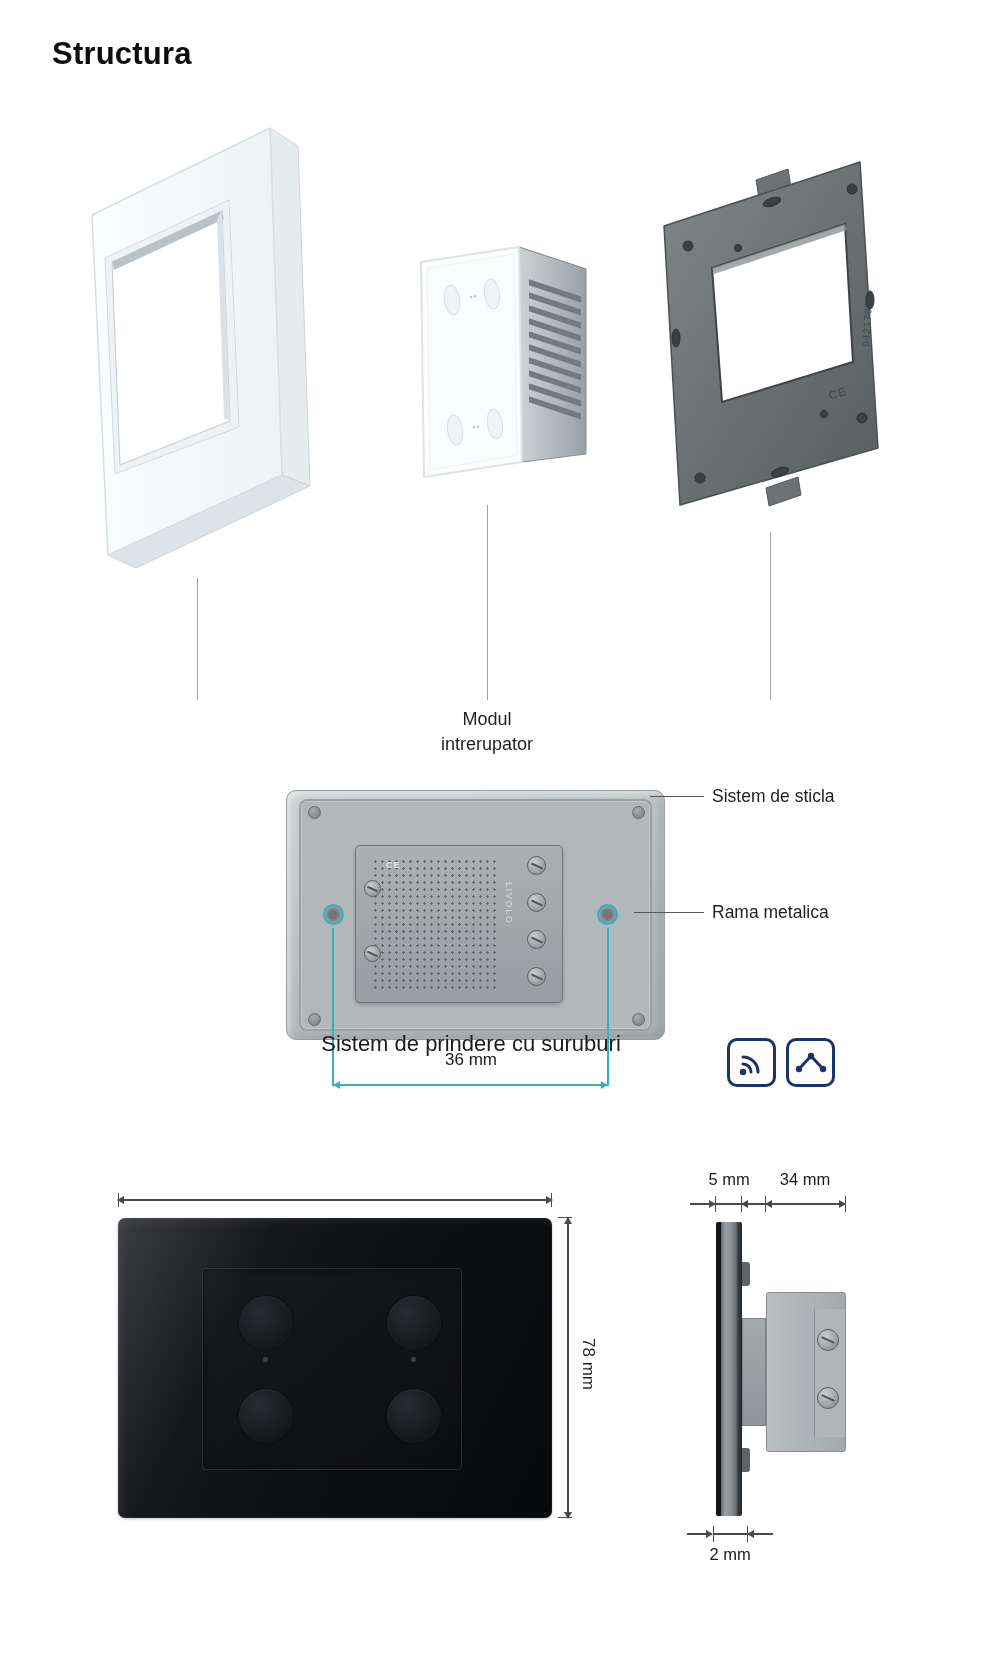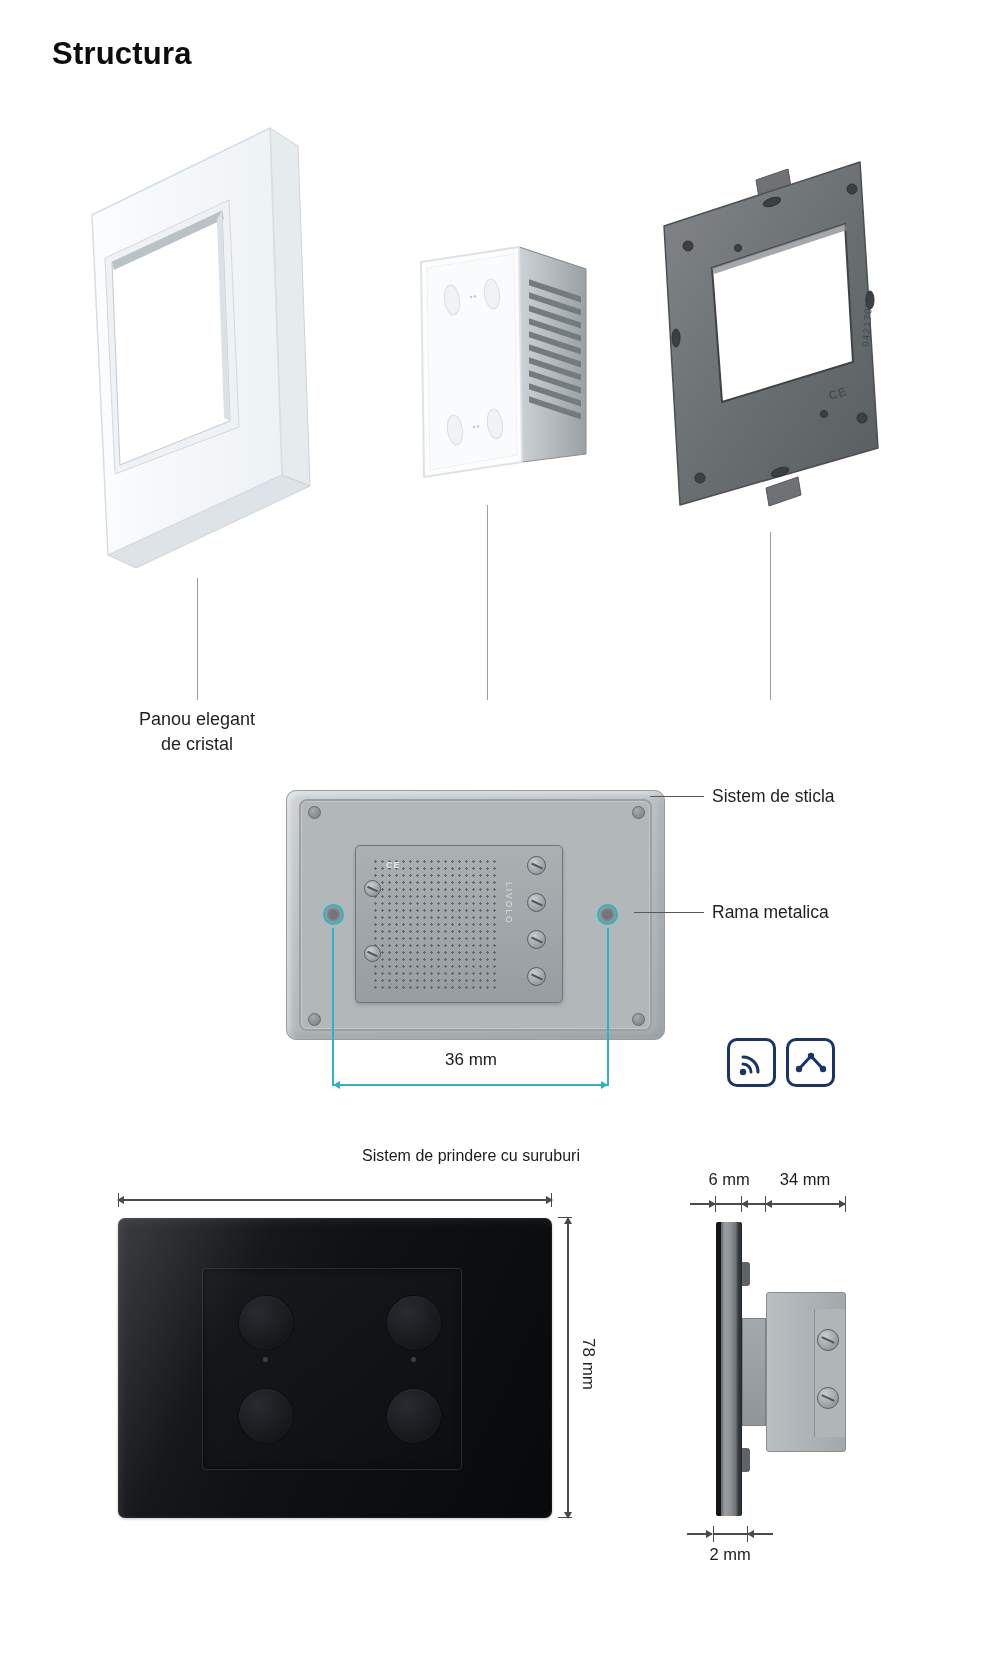--- a/index.html
+++ b/index.html
@@ -168,22 +168,22 @@
       </g>
       <text transform="translate(221,205) rotate(-86)" font-size="10" fill="#45494c" letter-spacing="1">9421707</text>
       <text transform="translate(182,258) rotate(-17)" font-size="12" font-weight="bold" fill="#4b4f52" letter-spacing="1">CE</text>
     </g>
   </svg>
 
   <div class="stem" style="left:197px;top:578px;height:122px"></div>
   <div class="stem" style="left:487px;top:505px;height:195px"></div>
   <div class="stem" style="left:770px;top:532px;height:168px"></div>
 
-  <div class="part-label" style="left:97px;top:707px">Panou elegant
-de cristal</div>
+  <div class="part-label" style="left:387px;top:707px">Modul
+intrerupator</div>
 
   <div class="bv">
     <div class="bv-plate"></div>
     <div class="bv-frame"></div>
     <div class="bv-corner" style="left:22px;top:16px"></div>
     <div class="bv-corner" style="left:346px;top:16px"></div>
     <div class="bv-corner" style="left:22px;top:223px"></div>
     <div class="bv-corner" style="left:346px;top:223px"></div>
 
     <div class="bv-module">
@@ -204,21 +204,21 @@
 
   <div class="callout-line" style="left:650px;top:796px;width:54px"></div>
   <div class="callout-text" style="left:712px;top:786px">Sistem de sticla</div>
   <div class="callout-line" style="left:634px;top:912px;width:70px"></div>
   <div class="callout-text" style="left:712px;top:902px">Rama metalica</div>
 
   <div class="tick teal" style="left:332px;top:928px;width:2px;height:158px"></div>
   <div class="tick teal" style="left:607px;top:928px;width:2px;height:158px"></div>
   <div class="dim dim-h teal" style="left:334px;top:1084px;width:273px"></div>
   <div class="dim-label" style="left:395px;top:1050px;width:152px;font-size:17px">36 mm</div>
-  <div class="dim-label" style="left:300px;top:1147px;width:342px;font-size:16px">Sistem de prindere cu suruburi</div>
+  <div class="dim-label" style="left:300px;top:1031px;width:342px;font-size:22px">Sistem de prindere cu suruburi</div>
 
   <div class="feat" style="left:727px;top:1038px">
     <svg width="40" height="40" viewBox="0 0 40 40">
       <g fill="none" stroke="#18346b" stroke-width="3" stroke-linecap="round">
         <path d="M11 21 a8 8 0 0 1 8 8"></path>
         <path d="M11 14 a15 15 0 0 1 15 15"></path>
       </g>
       <circle cx="11" cy="29" r="3.2" fill="#18346b"></circle>
     </svg>
   </div>
@@ -245,21 +245,21 @@
       <div class="led" style="left:208px;top:88px"></div>
     </div>
     <div class="panel-sheen"></div>
   </div>
 
   <div class="tick" style="left:558px;top:1217px;width:14px;height:1px"></div>
   <div class="tick" style="left:558px;top:1517px;width:14px;height:1px"></div>
   <div class="dim dim-v" style="left:567px;top:1218px;height:300px"></div>
   <div class="callout-text vlabel" style="left:578px;top:1338px;font-size:17px">78 mm</div>
 
-  <div class="dim-label" style="left:699px;top:1170px;width:60px">6 mm</div>
+  <div class="dim-label" style="left:699px;top:1170px;width:60px">5 mm</div>
   <div class="dim-label" style="left:765px;top:1170px;width:80px">34 mm</div>
 
   <div class="tick" style="left:715px;top:1196px;width:1px;height:16px"></div>
   <div class="tick" style="left:741px;top:1196px;width:1px;height:16px"></div>
   <div class="dim dim-h no-left" style="left:690px;top:1203px;width:25px"></div>
   <div class="dim dim-h no-left no-right" style="left:716px;top:1203px;width:25px"></div>
   <div class="dim dim-h no-right" style="left:742px;top:1203px;width:25px"></div>
 
   <div class="tick" style="left:765px;top:1196px;width:1px;height:16px"></div>
   <div class="tick" style="left:845px;top:1196px;width:1px;height:16px"></div>

